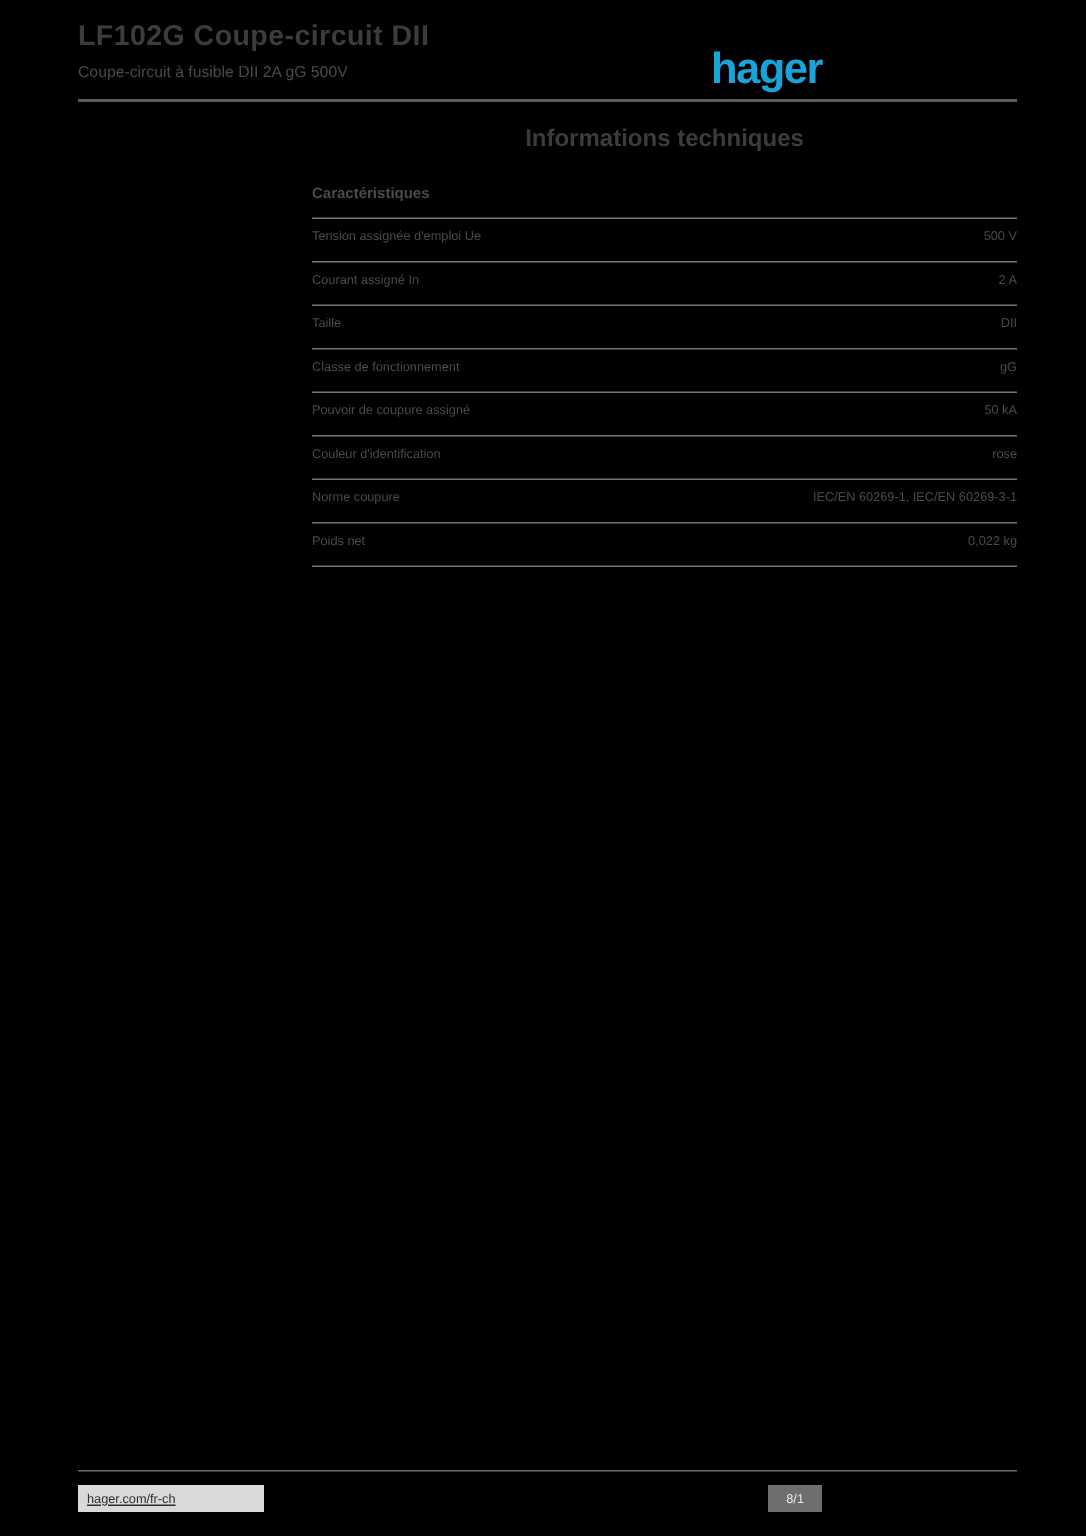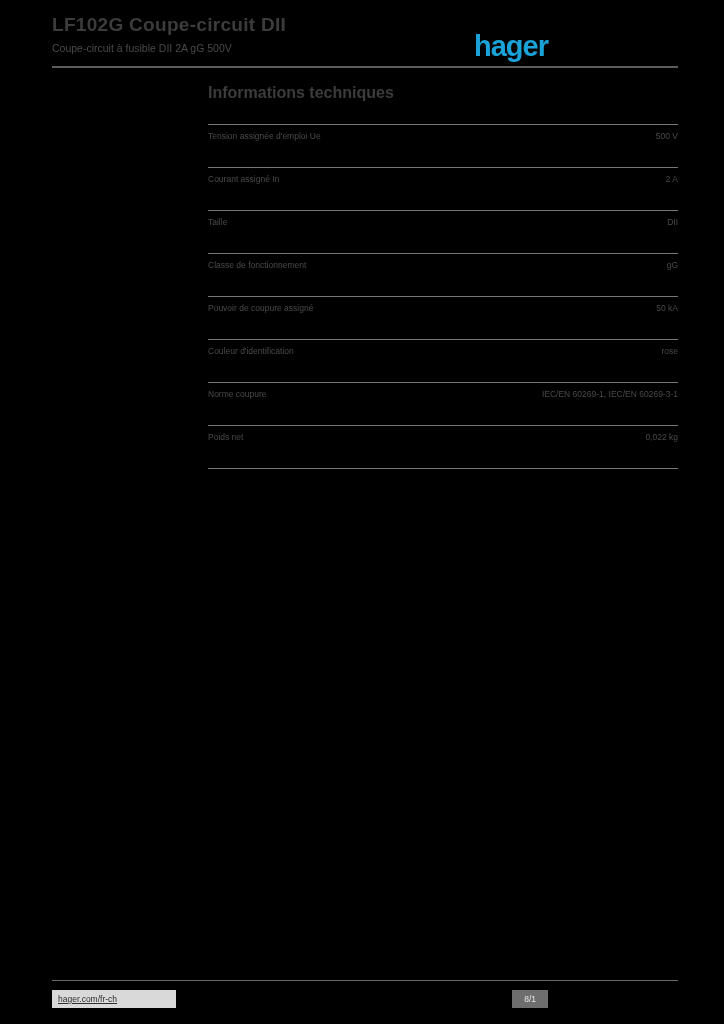--- a/index.html
+++ b/index.html
@@ -160,35 +160,36 @@
     position: absolute;
     left: 208px;
     top: 84px;
     width: 470px;
   }
   .section-title {
     font-size: 16px;
     font-weight: bold;
     color: #3c3c3c;
     margin: 0 0 22px 0;
+    text-align: center;
   }
   .subsection-title {
     font-size: 10px;
     font-weight: bold;
     color: #4a4a4a;
     margin: 0 0 10px 0;
   }
   .specs {
     border-top: 1px solid #767676;
   }
   .spec-row {
     display: flex;
     align-items: flex-start;
     border-bottom: 1px solid #767676;
-    padding: 5px 0 19px 0;
+    padding: 5px 0 5px 0;
     min-height: 18px;
   }
   .spec-label {
     flex: 0 0 200px;
     font-size: 8.5px;
     color: #4a4a4a;
     line-height: 1.45;
     padding-right: 8px;
   }
   .spec-value {
@@ -246,20 +247,21 @@
   <div class="header">
     <div class="product-code">LF102G Coupe-circuit DII</div>
     <div class="product-sub">Coupe-circuit à fusible DII 2A gG 500V</div>
     <div class="brand">hager</div>
   </div>
   <div class="header-rule"></div>
 
 
   <div class="content">
     <h1 class="section-title">Informations techniques</h1>
+    <h2 class="subsection-title">Caractéristiques</h2>
 
     <div class="specs">
       <div class="spec-row">
         <div class="spec-label">Tension assignée d'emploi Ue</div>
         <div class="spec-value">500 V</div>
       </div>
       <div class="spec-row">
         <div class="spec-label">Courant assigné In</div>
         <div class="spec-value">2 A</div>
       </div>

